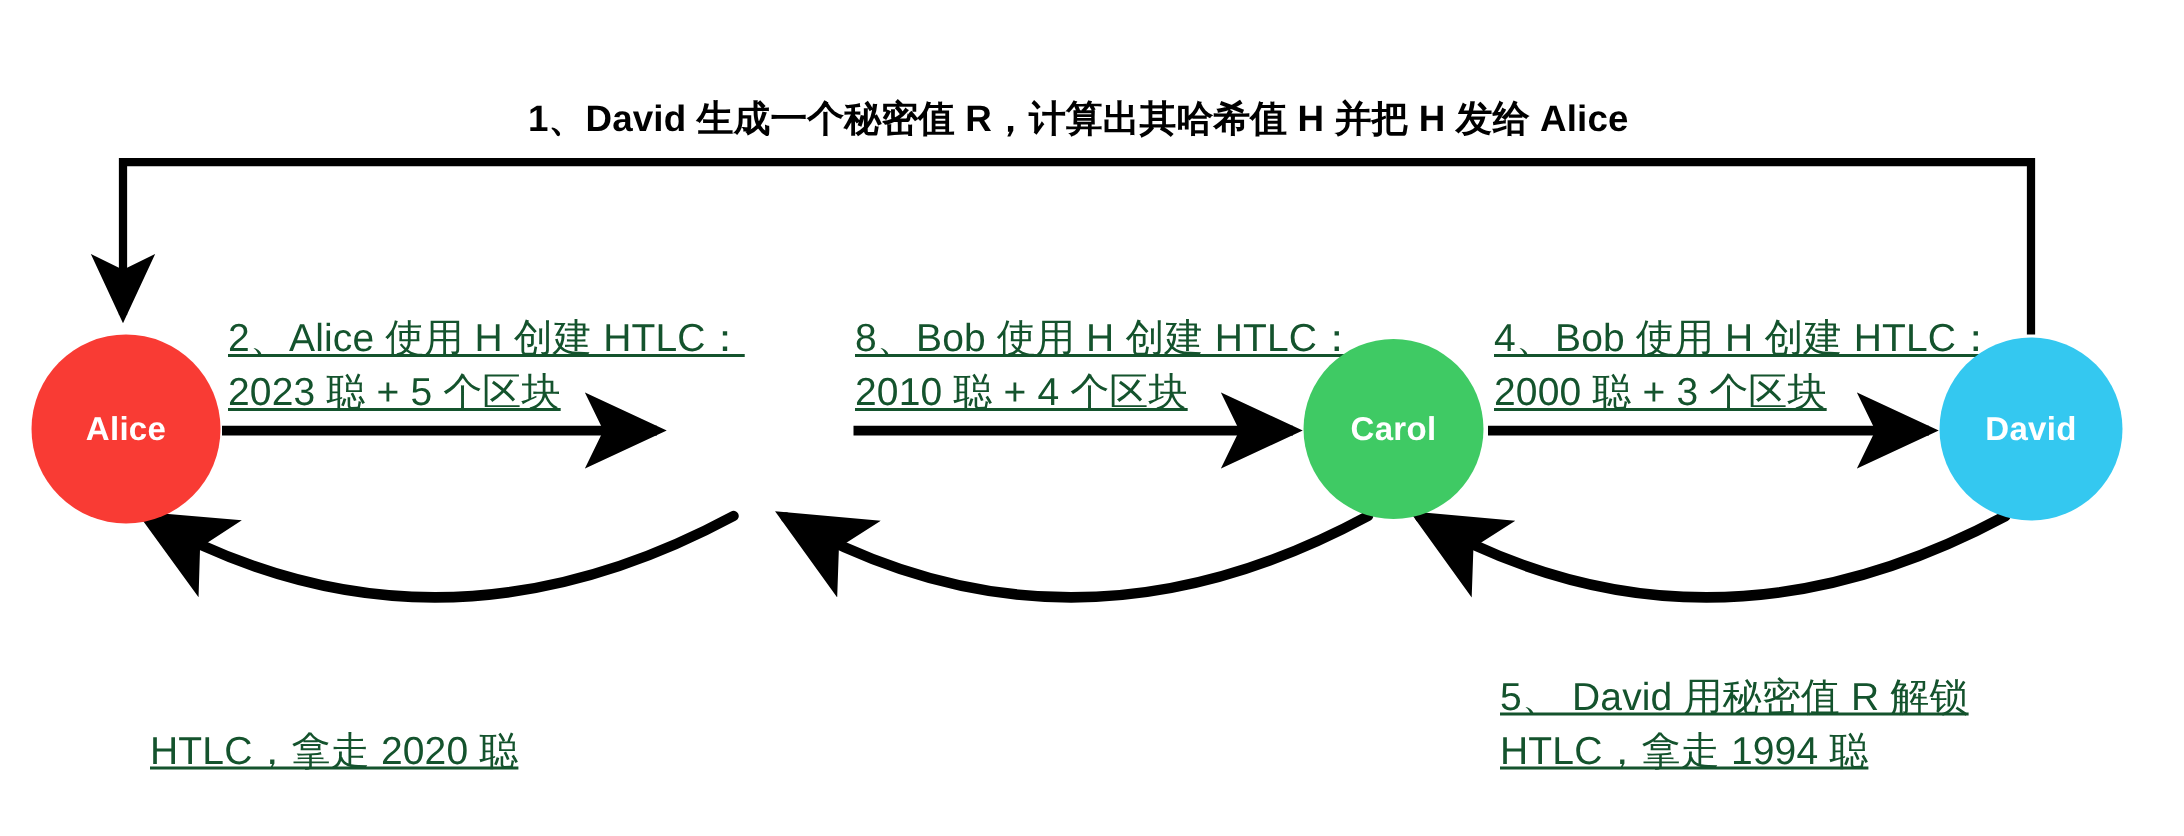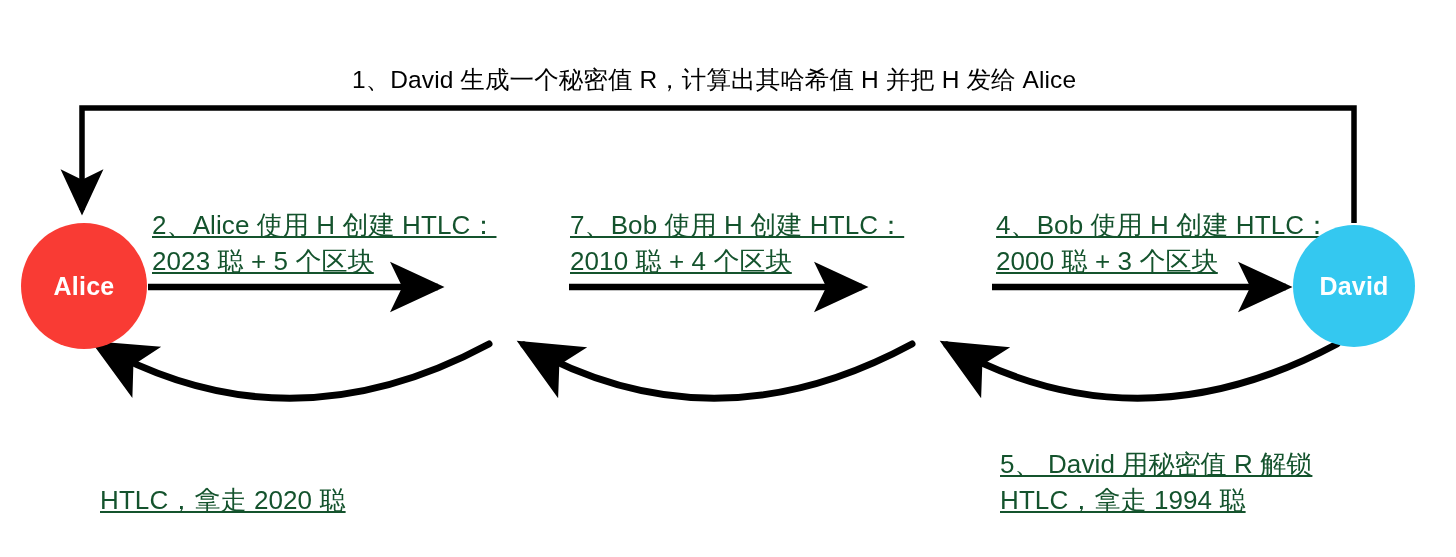--- a/index.html
+++ b/index.html
@@ -26,41 +26,42 @@
     height: 557px;
   }
   .node {
     position: absolute;
     border-radius: 50%;
     display: flex;
     align-items: center;
     justify-content: center;
     color: #ffffff;
     font-weight: bold;
-    font-size: 25px;
+    font-size: 22px;
     letter-spacing: 0.2px;
     line-height: 1;
     user-select: none;
   }
   .label {
     position: absolute;
     color: #14532d;
     font-size: 26px;
     line-height: 1.38;
     white-space: pre-line;
     letter-spacing: 0.1px;
     text-decoration: underline;
   }
   .label-title {
     position: absolute;
     color: #000000;
     font-size: 24.5px;
     line-height: 1.3;
     white-space: nowrap;
     letter-spacing: 0.1px;
+    font-weight: bold;
   }
 </style>
 </head>
 <body>
 
 <div id="stage">
 
   <svg id="wires" viewBox="0 0 1456 557" xmlns="http://www.w3.org/2000/svg">
     <defs>
       <marker id="arrowFilled" markerWidth="9" markerHeight="9" refX="7.4" refY="4.5" orient="auto" markerUnits="strokeWidth">
@@ -83,25 +84,26 @@
 
     <path d="M 912 344 Q 712 452 524 345" fill="none" stroke="#000000" stroke-width="7" stroke-linecap="round" marker-end="url(#arrowCurve)"></path>
 
     <path d="M 489 344 Q 288 452 98 345" fill="none" stroke="#000000" stroke-width="7" stroke-linecap="round" marker-end="url(#arrowCurve)"></path>
   </svg>
 
   <div class="label-title" style="left:352px; top:64px;">1、David 生成一个秘密值 R，计算出其哈希值 H 并把 H 发给 Alice</div>
 
   <div class="label" style="left:152px; top:208px;"><span>2、Alice 使用 H 创建 HTLC：</span><br><span>2023 聪 + 5 个区块</span></div>
 
-  <div class="label" style="left:570px; top:208px;"><span>7、Bob 使用 H 创建 HTLC：</span><br><span>2010 聪 + 4 个区块</span></div>
+  <div class="label" style="left:570px; top:208px;"><span>8、Bob 使用 H 创建 HTLC：</span><br><span>2010 聪 + 4 个区块</span></div>
 
   <div class="label" style="left:996px; top:208px;"><span>4、Bob 使用 H 创建 HTLC：</span><br><span>2000 聪 + 3 个区块</span></div>
 
   <div class="label" style="left:100px; top:447px;"><br><span>HTLC，拿走 2020 聪</span></div>
 
 
   <div class="label" style="left:1000px; top:447px;"><span>5、 David 用秘密值 R 解锁</span><br><span>HTLC，拿走 1994 聪</span></div>
 
   <div class="node" id="node-alice" style="left: 21px; top: 223px; width: 126px; height: 126px; background: rgb(249, 59, 52);">Alice</div>
+  <div class="node" id="node-carol" style="left: 869px; top: 226px; width: 120px; height: 120px; background: rgb(63, 202, 100);">Carol</div>
   <div class="node" id="node-david" style="left: 1293px; top: 225px; width: 122px; height: 122px; background: rgb(52, 200, 240);">David</div>
 
 </div>
 
 </body></html>

